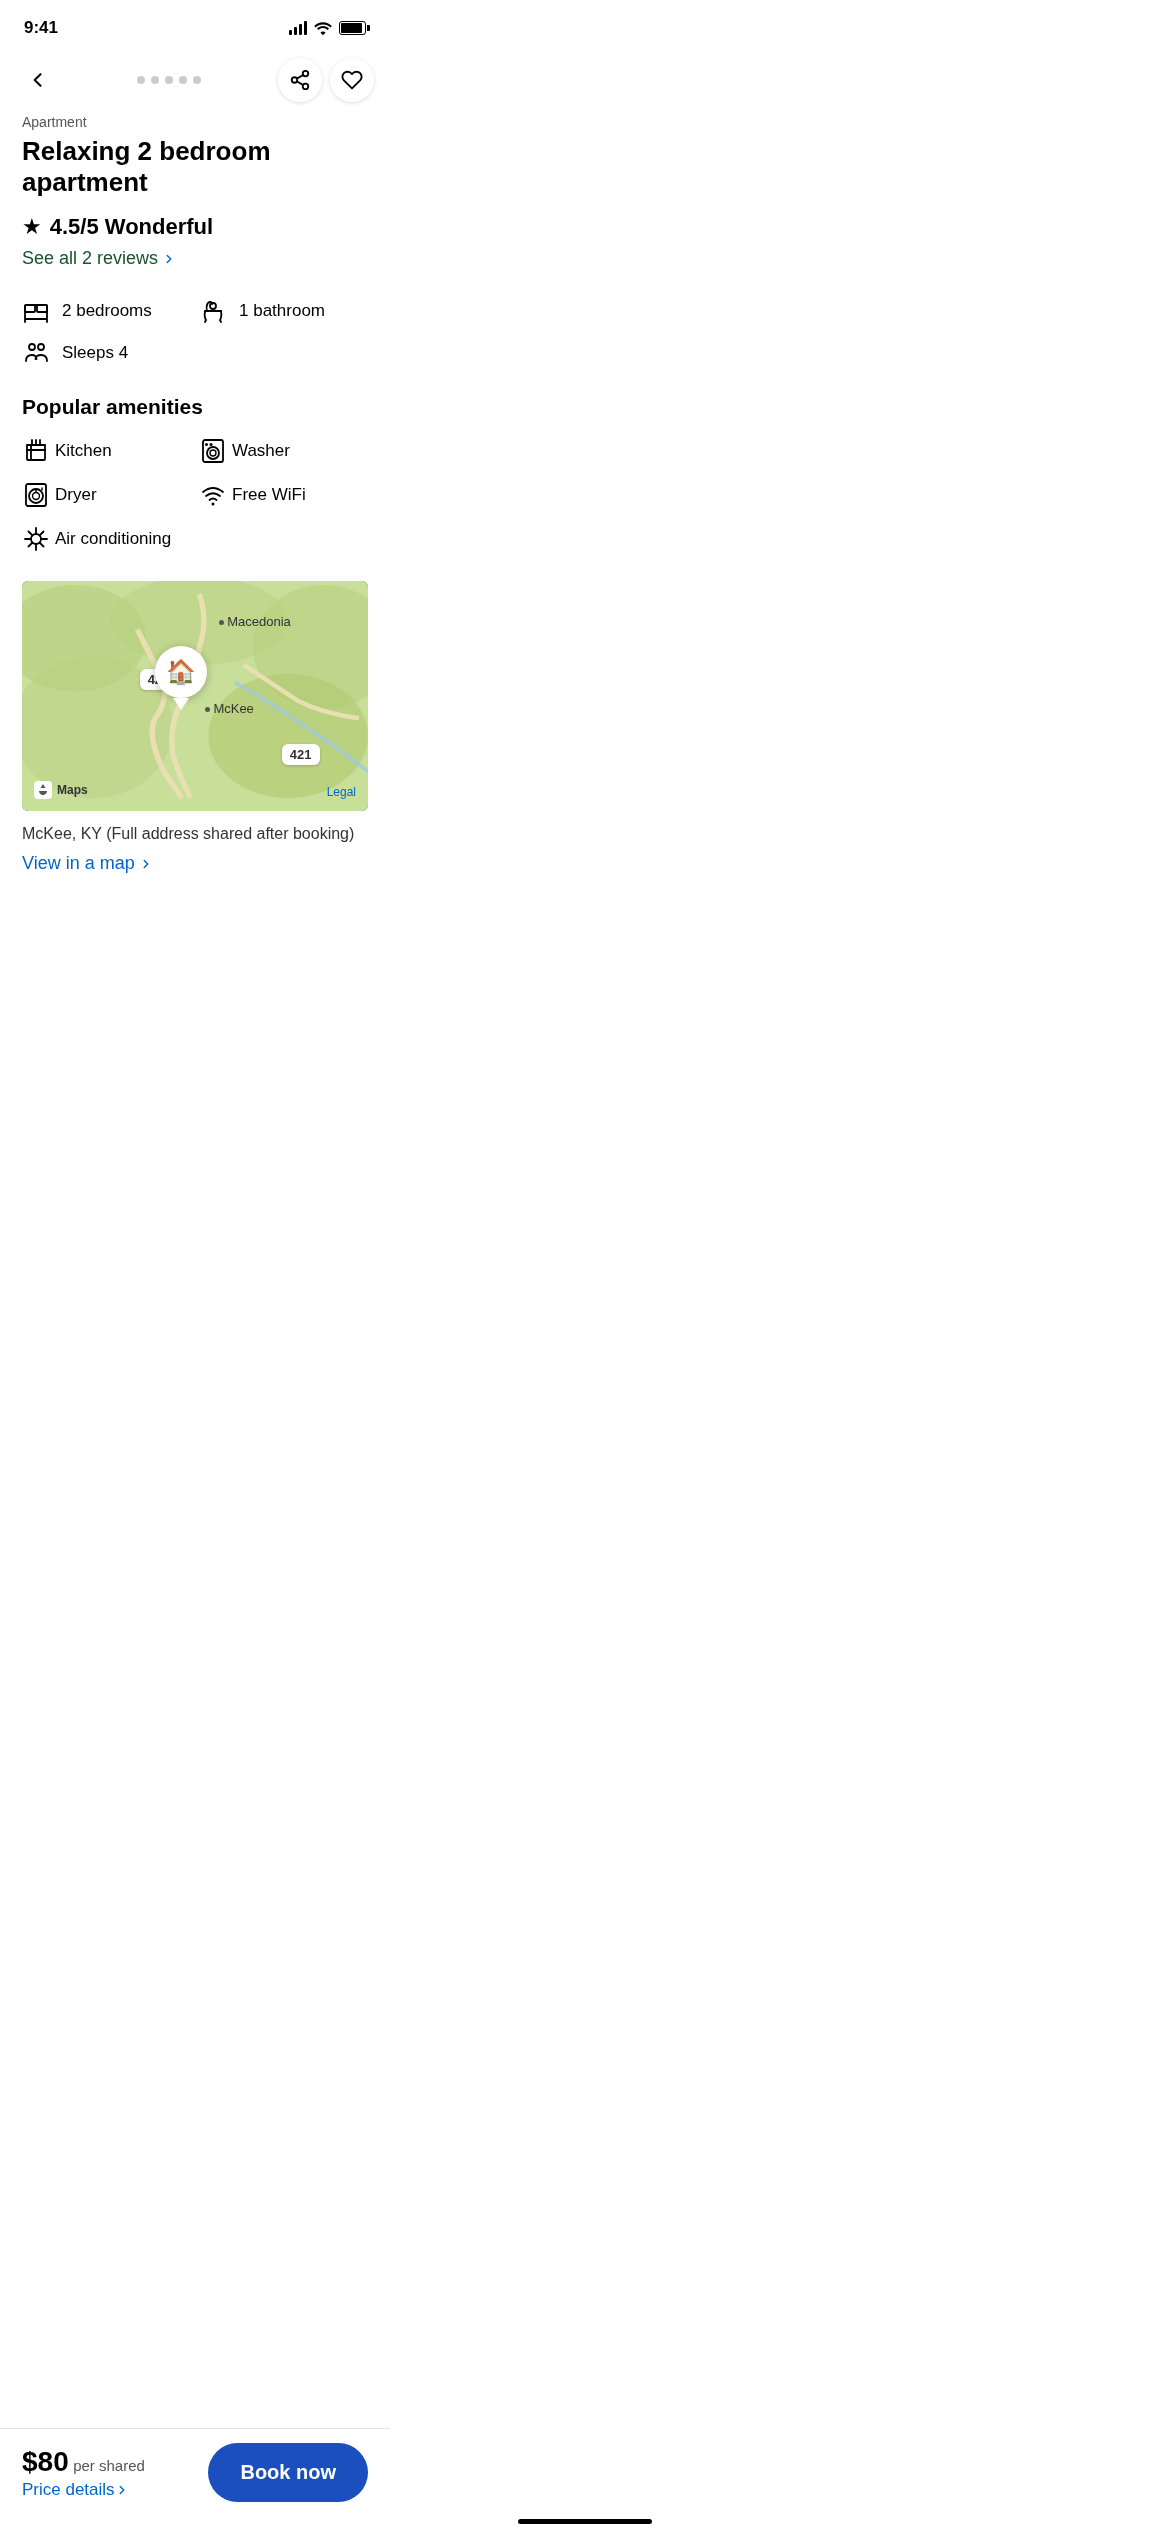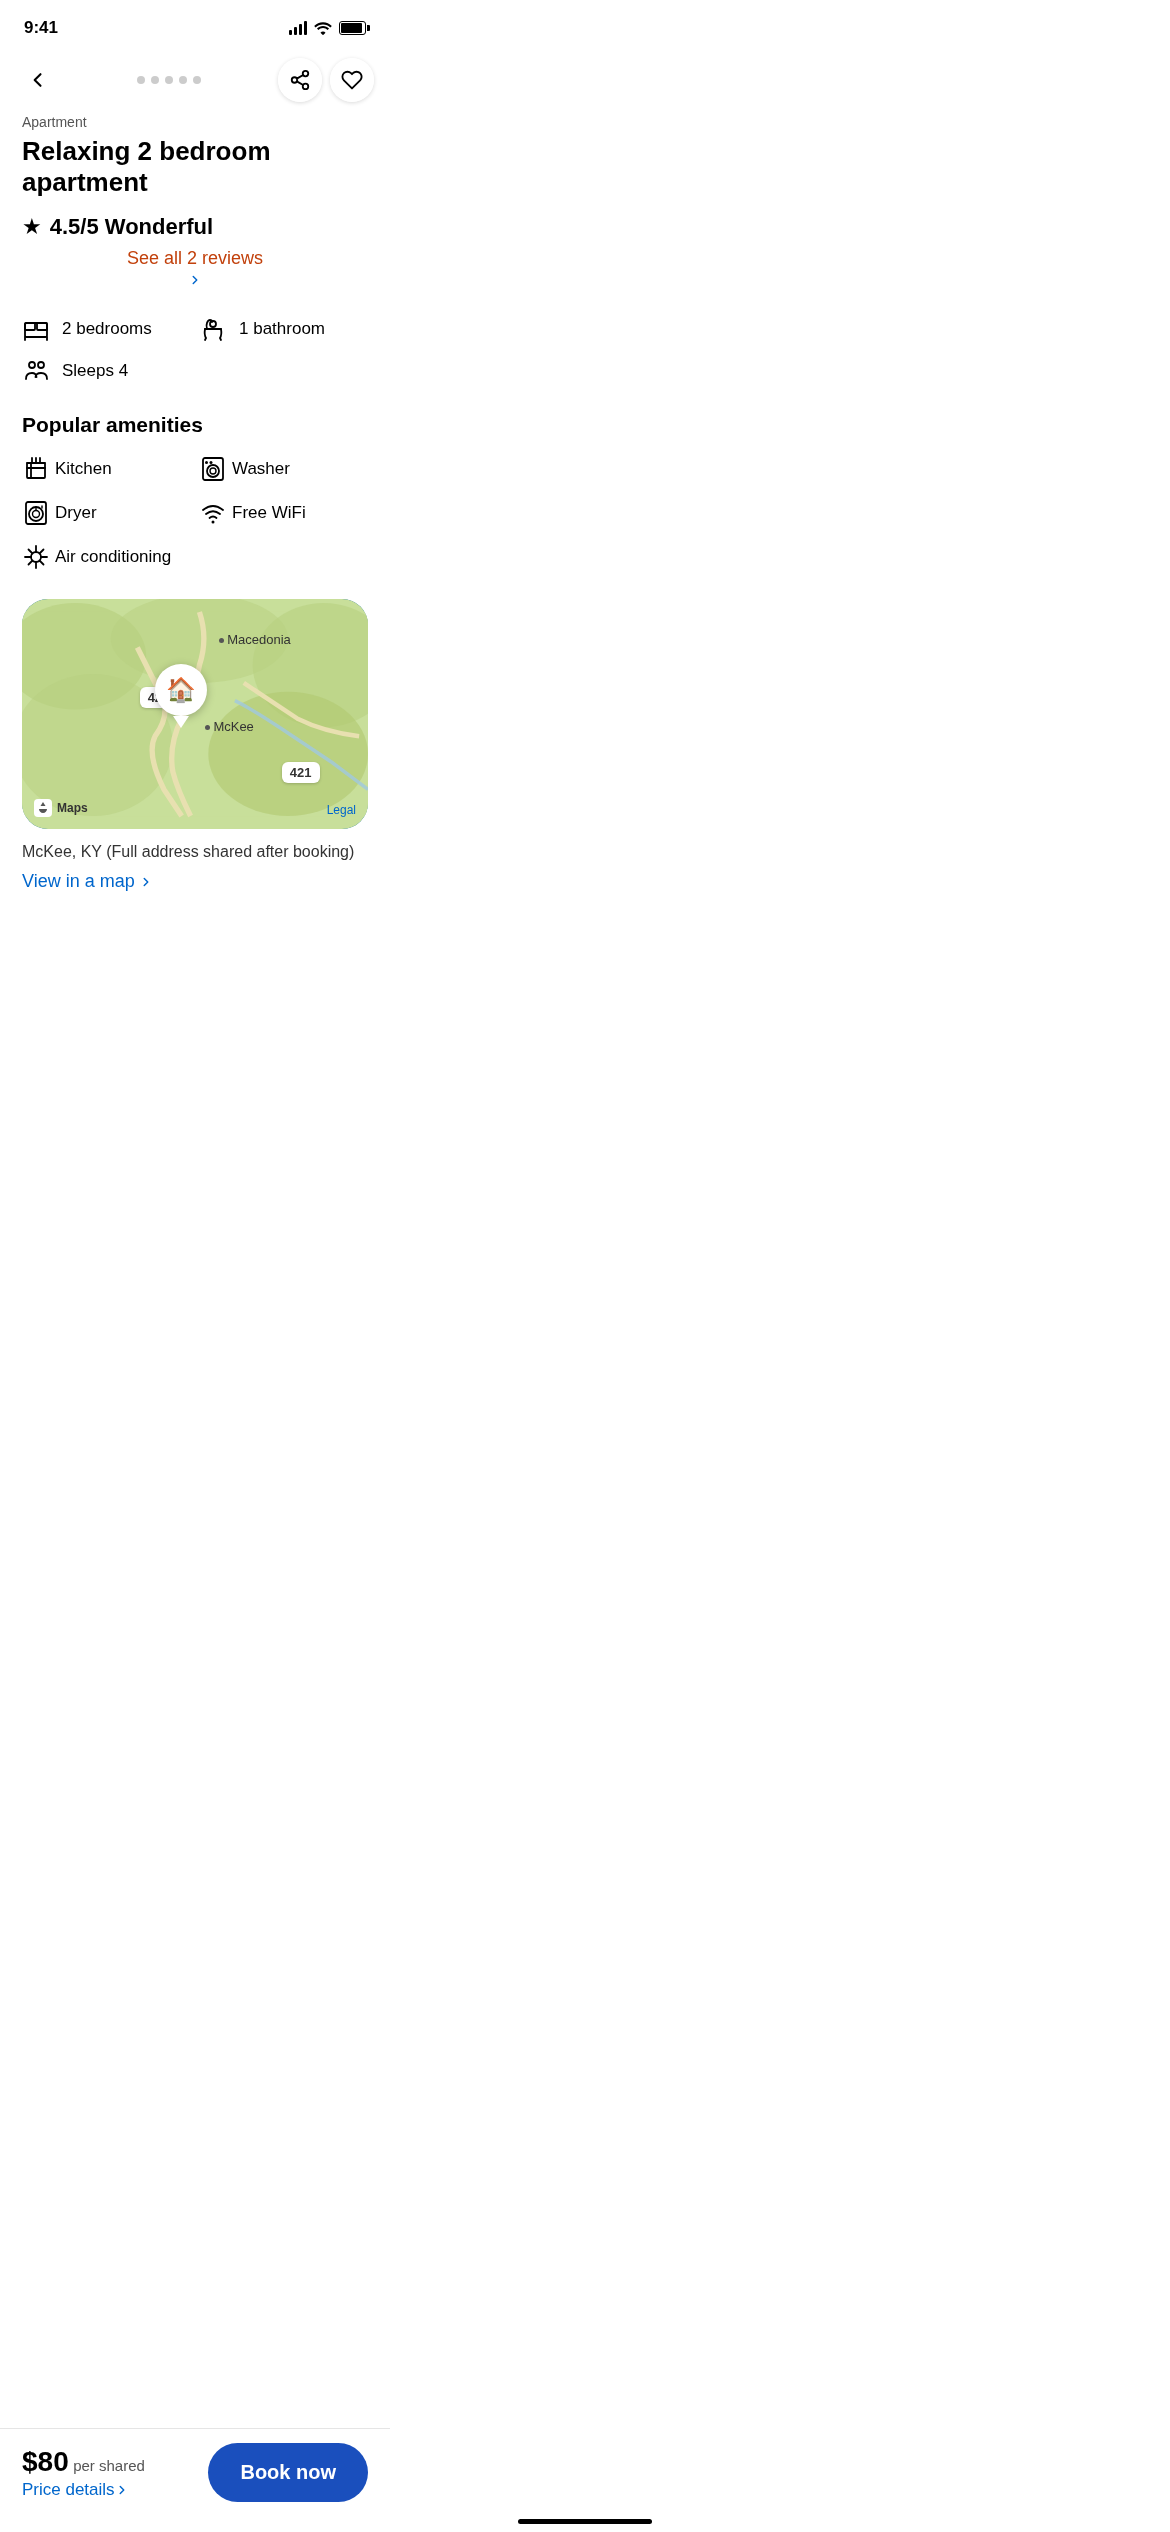--- a/index.html
+++ b/index.html
@@ -150,26 +150,25 @@
     .rating-text {
       font-size: 22px;
       font-weight: 600;
       color: #000;
     }
 
     .reviews-link {
       display: flex;
       align-items: center;
       gap: 4px;
-      color: #c2410c;
+      color: #14532d;
       font-size: 18px;
       text-decoration: none;
       margin-bottom: 28px;
       cursor: pointer;
-      flex-direction: column;
     }
     .reviews-link svg {
       width: 14px;
       height: 14px;
     }
 
     
     .property-details {
       display: grid;
       grid-template-columns: 1fr 1fr;
@@ -220,21 +219,21 @@
     .icon-svg {
       width: 28px;
       height: 28px;
       flex-shrink: 0;
     }
 
     
     .map-container {
       width: 100%;
       height: 230px;
-      border-radius: 26px;
+      border-radius: 6px;
       overflow: hidden;
       position: relative;
       margin-bottom: 14px;
       background: #0369a1;
     }
 
     .map-bg {
       width: 100%;
       height: 100%;
       position: relative;

